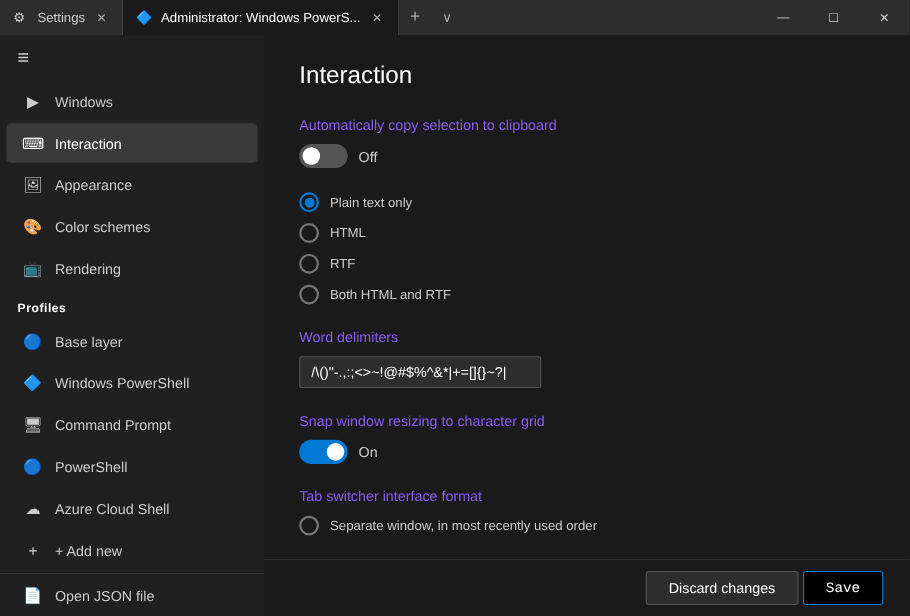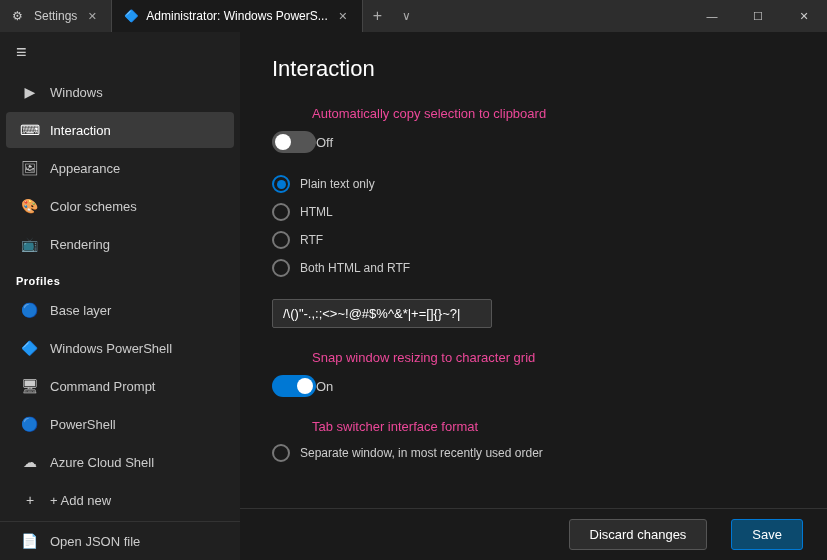--- a/index.html
+++ b/index.html
@@ -143,32 +143,32 @@
     .page-title {
       font-size: 22px;
       font-weight: 400;
       margin-bottom: 24px;
       color: #fff;
     }
 
     
     .setting-label {
       font-size: 13px;
-      color: #ec4899;
+      color: #8b5cf6;
       margin-bottom: 10px;
-      margin-left: 40px;
     }
     .setting-group {
       margin-bottom: 22px;
     }
 
     
     .toggle-row {
       display: flex;
       align-items: center;
+      gap: 10px;
       margin-bottom: 6px;
     }
     .toggle {
       width: 44px;
       height: 22px;
       border-radius: 11px;
       position: relative;
       cursor: pointer;
       flex-shrink: 0;
     }
@@ -236,38 +236,39 @@
       border-radius: 2px;
     }
 
     
     .bottom-bar {
       background: #1a1a1a;
       border-top: 1px solid #333;
       padding: 10px 24px;
       display: flex;
       justify-content: flex-end;
-      gap: 24px;
+      gap: 4px;
       flex-shrink: 0;
     }
     .btn {
       padding: 7px 20px;
       font-size: 13px;
       border-radius: 3px;
       cursor: pointer;
       border: 1px solid #555;
     }
     .btn-secondary {
       background: #2d2d2d;
       color: #fff;
     }
     .btn-primary {
-      background: #0c4a6e;
+      background: #000000;
       color: #fff;
       border-color: #0078d4;
+      font-family: Liberation Mono, monospace;
     }
 
     
     ::-webkit-scrollbar { width: 6px; }
     ::-webkit-scrollbar-track { background: #1a1a1a; }
     ::-webkit-scrollbar-thumb { background: #444; border-radius: 3px; }
   </style>
 </head>
 <body>
 
@@ -379,20 +380,21 @@
           <div class="radio-circle"></div>
           <span class="radio-text">RTF</span>
         </div>
         <div class="radio-option">
           <div class="radio-circle"></div>
           <span class="radio-text">Both HTML and RTF</span>
         </div>
       </div>
 
       <div class="setting-group">
+        <div class="setting-label">Word delimiters</div>
         <input type="text" class="text-input" value="/\()&quot;-.,:;&lt;&gt;~!@#$%^&amp;*|+=[]{}~?|" style="">
       </div>
 
       <div class="setting-group">
         <div class="setting-label">Snap window resizing to character grid</div>
         <div class="toggle-row">
           <div class="toggle on"></div>
           <span class="toggle-label">On</span>
         </div>
       </div>

